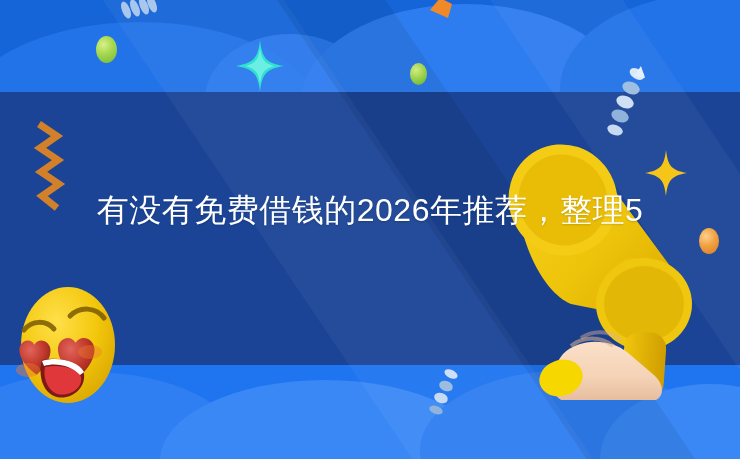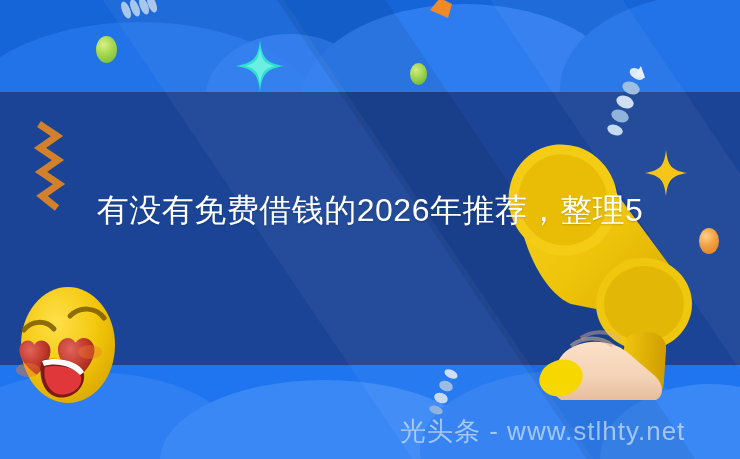--- a/index.html
+++ b/index.html
@@ -216,15 +216,14 @@
     <ellipse cx="20" cy="88" rx="12" ry="7" fill="#f07a2a" opacity=".45"></ellipse>
     <ellipse cx="82" cy="70" rx="12" ry="7" fill="#f07a2a" opacity=".40"></ellipse>
 
     <path d="M34 78 C52 74 72 80 76 92 C78 108 60 120 46 114 C34 109 30 92 34 78 Z" fill="#7e1a16"></path>
     <path d="M37 85 C52 82 70 86 73 95 C75 108 58 116 47 111 C38 106 35 93 37 85 Z" fill="#e0383a"></path>
     <path d="M34 79 C50 74 70 79 76 90 L72 93 C64 84 48 80 36 84 Z" fill="#ffffff"></path>
   </svg>
 
   <div class="title"><span>有没有免费借钱的2026年推荐，整理5</span><br></div>
 
-  <div class="watermark">光头条 - www.stlhty.net</div>
 
 </div>
 
 </body></html>

